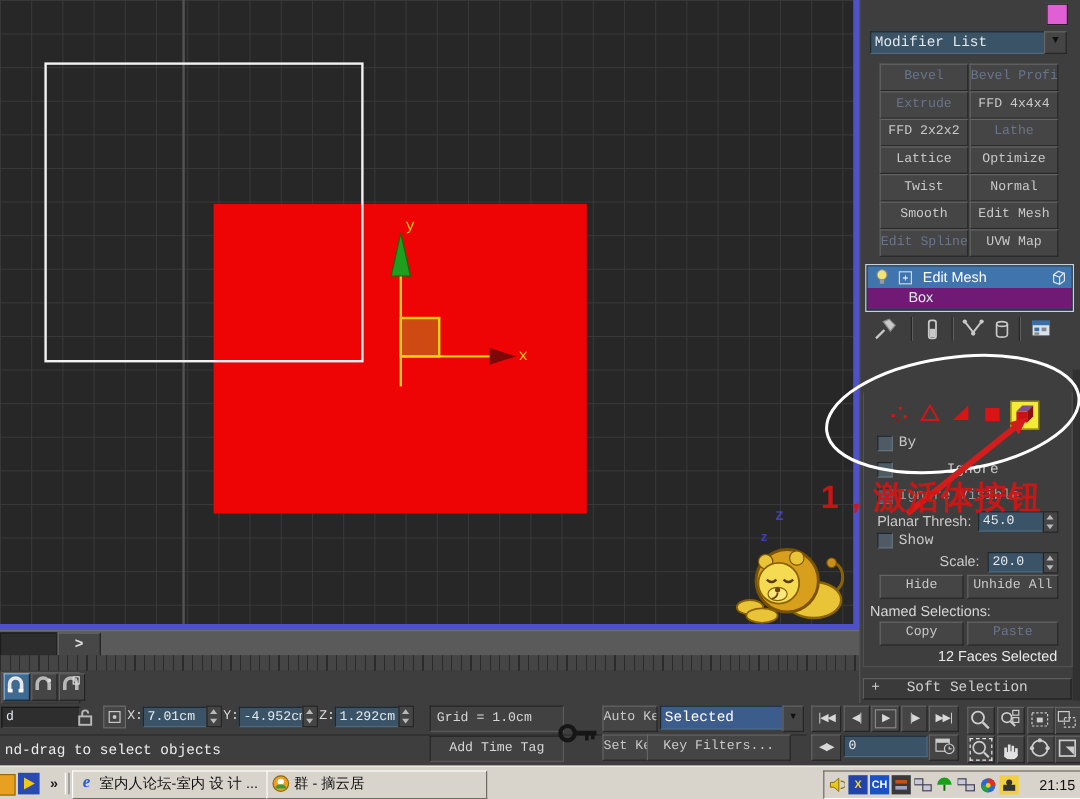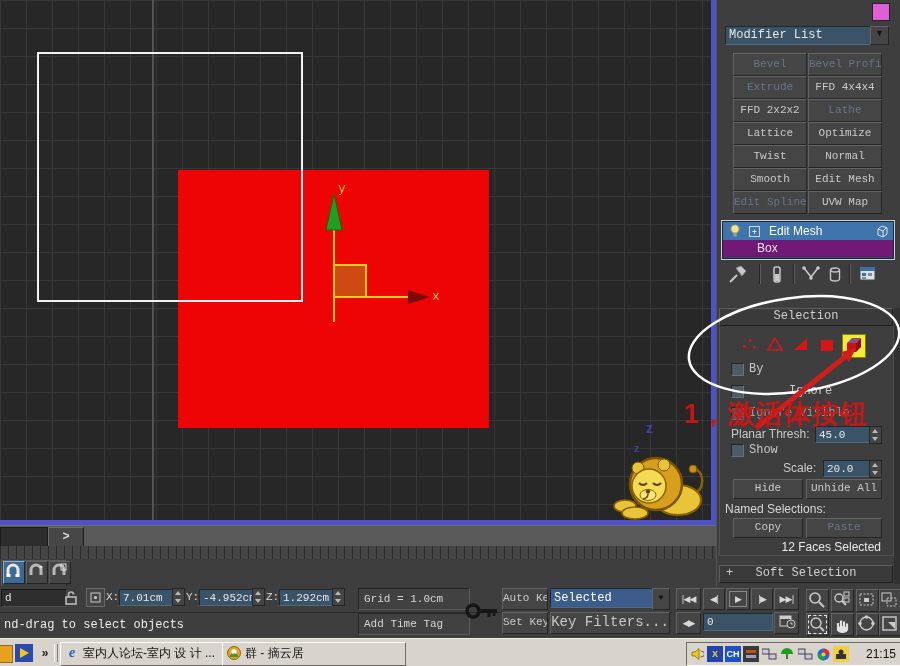--- a/index.html
+++ b/index.html
@@ -241,24 +241,20 @@
         <svg width="18" height="18">
             <rect x="1" y="2" width="15" height="13" fill="#d8e2ea" stroke="#444"></rect>
             <rect x="1" y="2" width="15" height="4" fill="#3a6ea5"></rect>
             <rect x="3" y="8" width="4" height="3" fill="#3a6ea5"></rect>
             <rect x="9" y="8" width="4" height="3" fill="#888"></rect>
             <rect x="3" y="12" width="4" height="2" fill="#888"></rect>
           </svg>
       </span>
     </div>
 
-    <div class="roll" style="top:308px;">
-      <span class="gl">-</span>
-      <span>Selection</span>
-    </div>
     <div class="gutter"></div>
     <div class="grp"></div>
 
     <div class="subobj" style="left:21px;top:334px;">
       <svg width="22" height="22">
           <rect x="5" y="11" width="2.5" height="2.5" fill="#d81414"></rect>
           <rect x="11" y="5" width="2.5" height="2.5" fill="#d81414"></rect>
           <rect x="15" y="12" width="2.5" height="2.5" fill="#d81414"></rect>
           <rect x="9" y="15" width="2" height="2" fill="#a01010"></rect>
         </svg>
@@ -342,37 +338,37 @@
     <div class="sp" style="left:172px;top:2px;"></div>
     <span class="abs" style="left:186px;top:5px;font-size:11px;">Y:</span>
     <div class="fld" style="left:199px;top:3px;width:48px;height:15px;">-4.952cm</div>
     <div class="sp" style="left:252px;top:2px;"></div>
     <span class="abs" style="left:266px;top:5px;font-size:11px;">Z:</span>
     <div class="fld" style="left:279px;top:3px;width:48px;height:15px;">1.292cm</div>
     <div class="sp" style="left:332px;top:2px;"></div>
 
     <div class="sb-panel" style="left:358px;top:2px;width:100px;height:20px;">Grid = 1.0cm</div>
     <div class="abs" style="left:4px;top:30px;font:12px/18px 'Liberation Mono',monospace;color:#ececec;white-space:nowrap;">nd-drag to select objects</div>
-    <div class="sb-panel" style="left:358px;top:27px;width:100px;height:20px;text-align:left;">Add Time Tag</div>
+    <div class="sb-panel" style="left:358px;top:27px;width:100px;height:20px;text-align:center;">Add Time Tag</div>
 
     <div class="abs" style="left:464px;top:2px;width:36px;height:46px;">
       <svg width="36" height="46">
           <circle cx="9" cy="23" r="6" fill="none" stroke="#161616" stroke-width="3.5"></circle>
           <line x1="15" y1="23" x2="33" y2="23" stroke="#161616" stroke-width="4"></line>
           <line x1="25" y1="23" x2="25" y2="29" stroke="#161616" stroke-width="3"></line>
           <line x1="30" y1="23" x2="30" y2="28" stroke="#161616" stroke-width="3"></line>
         </svg>
     </div>
 
     <div class="btn" style="left:502px;top:2px;width:44px;height:20px;line-height:19px;">Auto Key</div>
     <div class="btn" style="left:502px;top:26px;width:44px;height:20px;line-height:19px;">Set Key</div>
 
     <div class="fld" style="left:550px;top:2px;width:98px;height:18px;background:#3c5c8c;color:#fff;font-size:12px;line-height:18px;">Selected</div>
     <div class="btn" style="left:652px;top:2px;width:16px;height:20px;line-height:18px;color:#111;font-size:8px;">▼</div>
-    <div class="btn" style="left:550px;top:26px;width:118px;height:20px;line-height:19px;font-size:14px;">Key Filters...</div>
+    <div class="btn" style="left:539px;top:26px;width:118px;height:20px;line-height:19px;font-size:11px;">Key Filters...</div>
 
     <div class="pbtn" style="left:676px;top:2px;width:23px;height:20px;">|◀◀</div>
     <div class="pbtn" style="left:703px;top:2px;width:20px;height:20px;">◀|</div>
     <div class="pbtn" style="left:726px;top:2px;width:22px;height:20px;outline:1px solid #888;outline-offset:-4px;">▶</div>
     <div class="pbtn" style="left:751px;top:2px;width:20px;height:20px;">|▶</div>
     <div class="pbtn" style="left:774px;top:2px;width:23px;height:20px;">▶▶|</div>
     <div class="pbtn" style="left:676px;top:26px;width:23px;height:20px;">◀▶</div>
     <div class="fld" style="left:703px;top:27px;width:62px;height:16px;">0</div>
     <div class="pbtn" style="left:774px;top:26px;width:23px;height:20px;">
       <svg width="18" height="16">

